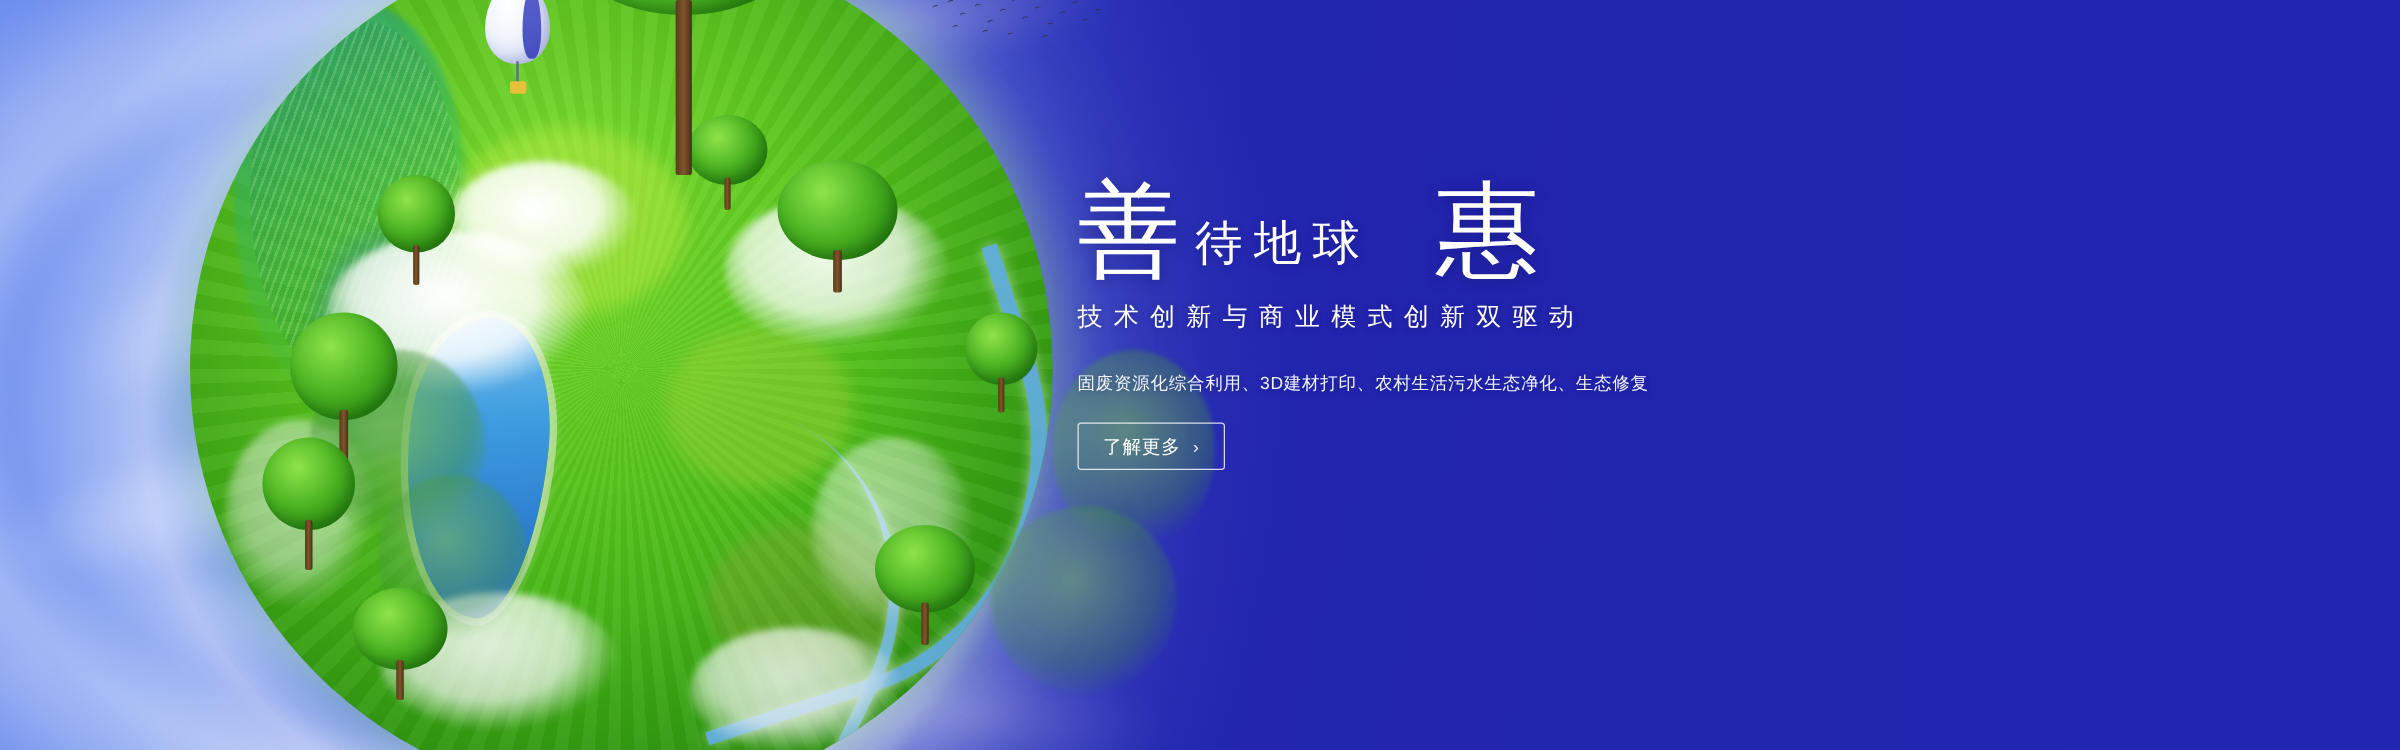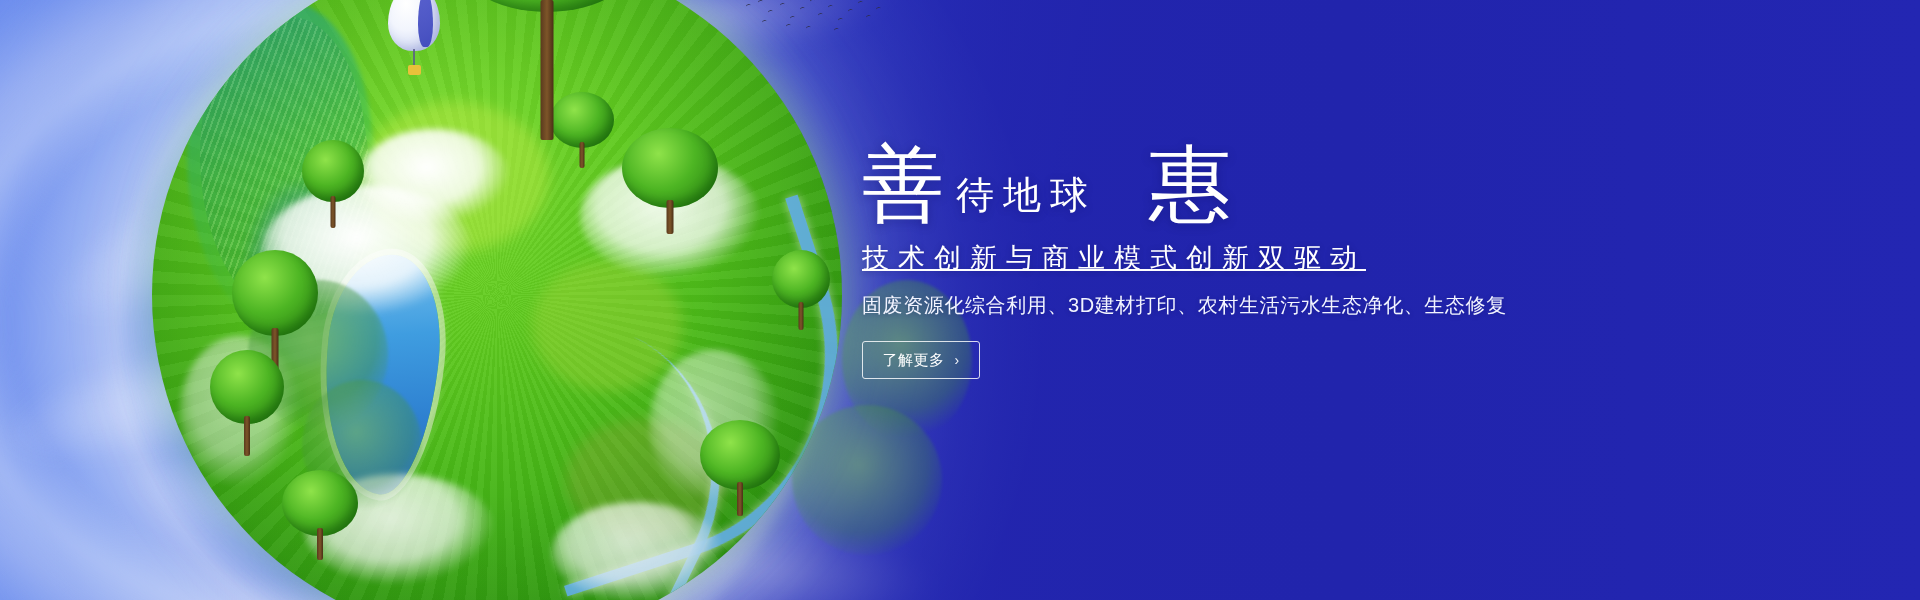--- a/index.html
+++ b/index.html
@@ -282,31 +282,30 @@
     letter-spacing:9px;
     padding-left:12px;
     padding-bottom:10px;
     text-shadow:0 2px 8px rgba(10,12,80,.3);
     text-align:right;
   }
   .h-gap{width:52px;}
 
   .subtitle{
     margin-top:16px;
-    font-size:27px;
+    font-size:20px;
     letter-spacing:9px;
     font-weight:400;
     color:#ffffff;
     text-shadow:0 1px 6px rgba(10,12,80,.3);
     white-space:nowrap;
-    text-decoration:underline;
   }
   .desc{
-    margin-top:16px;
-    font-size:20px;
+    margin-top:31px;
+    font-size:14px;
     letter-spacing:.6px;
     color:#f2f4ff;
     white-space:nowrap;
     text-shadow:0 1px 5px rgba(10,12,80,.3);
   }
   .cta{
     margin-top:22px;
     display:inline-flex;
     align-items:center;
     justify-content:center;

